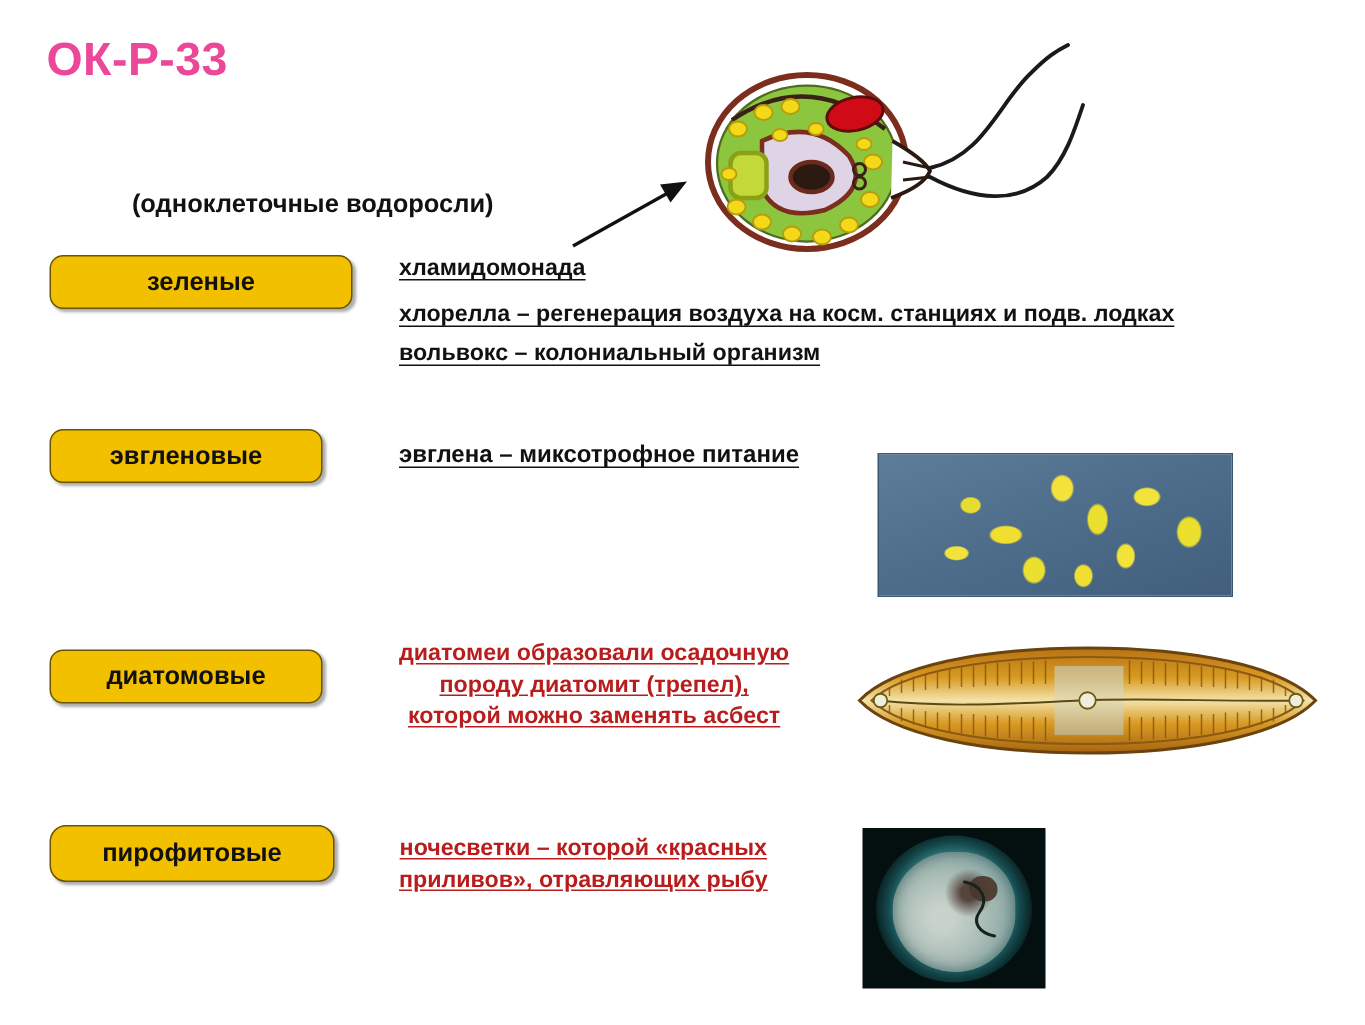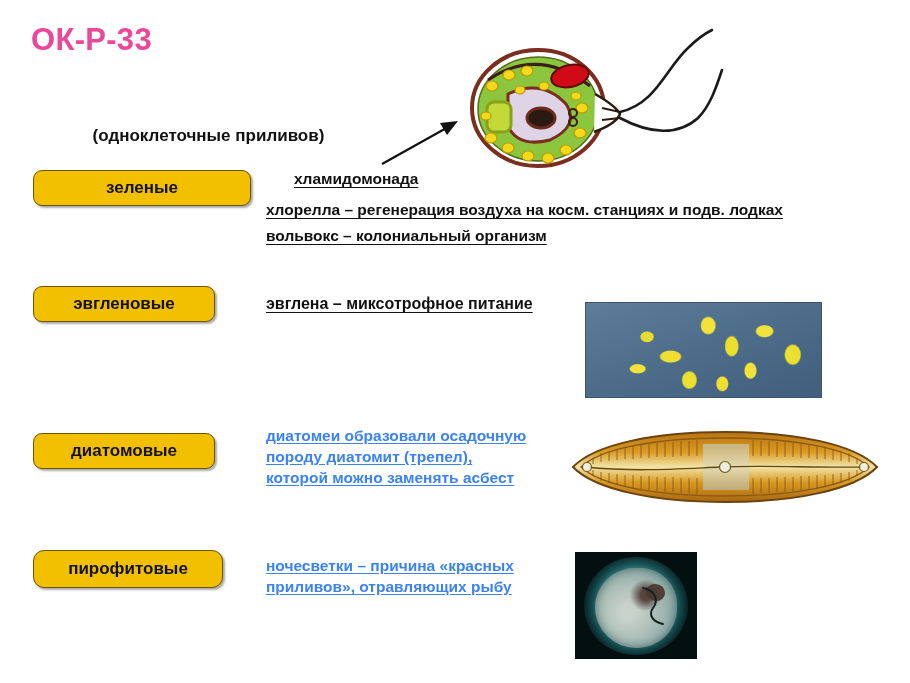--- a/index.html
+++ b/index.html
@@ -48,21 +48,21 @@
     border: 1.5px solid #4d7f00;
     font-size: 19px;
   }
   .pill-yellow {
     background: #f3c000;
     border: 1.5px solid #6b5500;
     font-size: 17px;
   }
 
   #box-main   { left: 33px;  top: 79px;  width: 351px; height: 42px; }
-  #box-green  { left: 33px;  top: 170px; width: 218px; height: 36px; }
+  #box-green  { left: 33px;  top: 170px; width: 202px; height: 36px; }
   #box-eugl   { left: 33px;  top: 286px; width: 182px; height: 36px; }
   #box-diatom { left: 33px;  top: 421px; width: 182px; height: 36px; margin-top: 12px; }
   #box-pyro   { left: 33px;  top: 550px; width: 190px; height: 38px; border-radius: 11px; }
 
   #subtitle {
     position: absolute;
     left: 33px;
     top: 126px;
     width: 351px;
     text-align: center;
@@ -76,33 +76,34 @@
     position: absolute;
     font-weight: bold;
     color: #111111;
     text-decoration: underline;
     text-underline-offset: 3px;
     white-space: nowrap;
   }
   .txt-sm { font-size: 15.5px; }
   .txt-md { font-size: 16px; }
 
-  #t-chlamy   { left: 266px; top: 170px; margin-left: 28px; }
+  #t-chlamy   { left: 266px; top: 170px; }
   #t-chlorella{ left: 266px; top: 201px; }
   #t-volvox   { left: 266px; top: 227px; }
   #t-pleuro   { left: 266px; top: 254px; }
 
   #t-euglena  { left: 266px; top: 295px; }
 
   .block {
     position: absolute;
     font-weight: bold;
-    color: #3b82f6;
+    color: #b91c1c;
     font-size: 15.5px;
     line-height: 21px;
+    text-align: center;
   }
   .block > span {
     display: block;
     text-decoration: underline;
     text-underline-offset: 2px;
     white-space: nowrap;
   }
   #t-diatom { left: 266px; top: 425px; }
   #t-pyro   { left: 266px; top: 555px; }
 
@@ -198,21 +199,21 @@
     width: 38px; height: 42px;
   }
 </style>
 </head>
 <body>
 
 <div id="slide">
 
   <div id="slide-title">ОК-Р-33</div>
 
-  <div id="subtitle">(одноклеточные приливов)</div>
+  <div id="subtitle">(одноклеточные водоросли)</div>
 
   <svg id="arrow" viewBox="0 0 90 60" xmlns="http://www.w3.org/2000/svg">
     <line x1="2" y1="54" x2="70" y2="16" stroke="#111111" stroke-width="2.2"></line>
     <polygon points="78,11 60,13 67,25" fill="#111111"></polygon>
   </svg>
 
   <div class="pill pill-yellow" id="box-green">
     <span>зеленые</span>
   </div>
 
@@ -369,21 +370,21 @@
 
     <circle cx="22" cy="45" r="4.5" fill="#efeedc" stroke="#6b5a18" stroke-width="1.2"></circle>
     <circle cx="160" cy="45" r="5.5" fill="#efeedc" stroke="#6b5a18" stroke-width="1.2"></circle>
     <circle cx="299" cy="45" r="4.5" fill="#efeedc" stroke="#6b5a18" stroke-width="1.2"></circle>
   </svg>
 
   <div class="pill pill-yellow" id="box-pyro">
     <span>пирофитовые</span>
   </div>
   <div class="block" id="t-pyro">
-    <span>ночесветки – причина «красных</span>
+    <span>ночесветки – которой «красных</span>
     <span>приливов», отравляющих рыбу</span>
   </div>
 
   <div id="noctiluca-photo">
     <div class="glow"></div>
     <div class="body"></div>
     <div class="nucleus"></div>
     <svg class="flagellum" viewBox="0 0 38 42" xmlns="http://www.w3.org/2000/svg">
       <path d="M6 4 C18 6 22 16 16 24 C11 31 16 38 26 40" fill="none" stroke="#15231f" stroke-width="2" stroke-linecap="round"></path>
     </svg>

